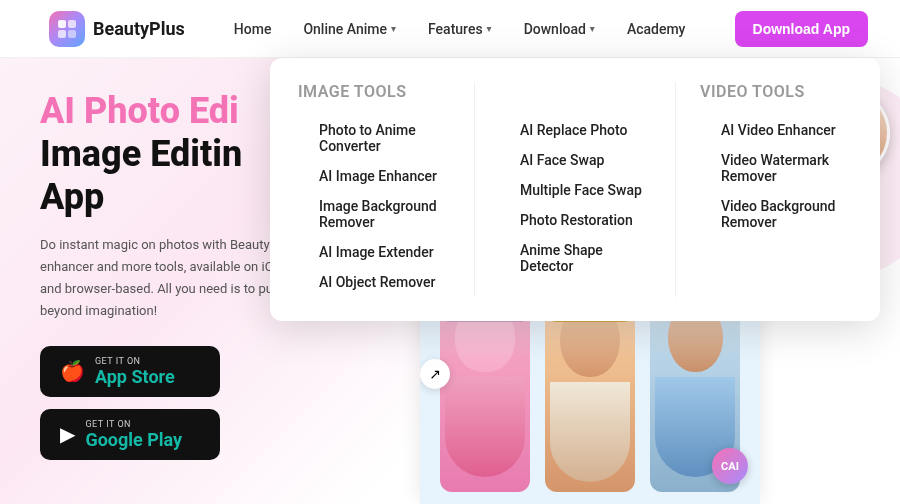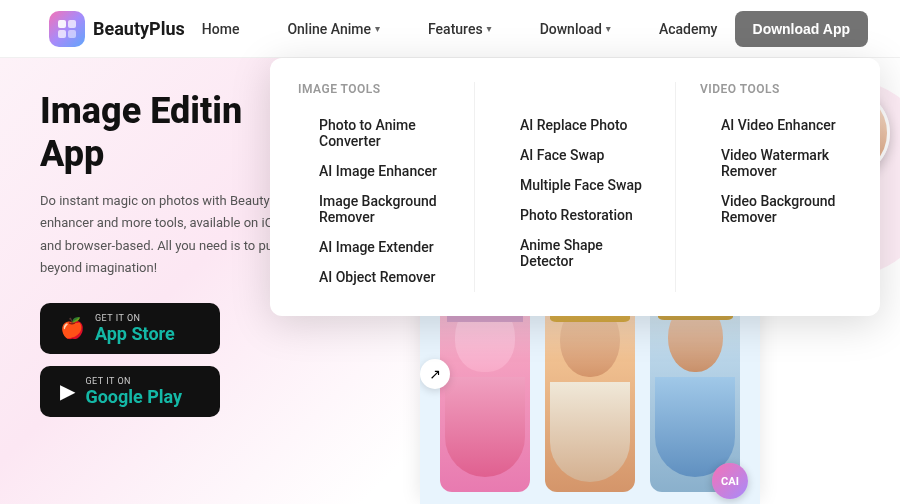--- a/index.html
+++ b/index.html
@@ -46,21 +46,21 @@
 
     .logo-text {
       font-size: 18px;
       font-weight: 700;
       color: #1a1a1a;
     }
 
     .nav {
       display: flex;
       align-items: center;
-      gap: 48px;
+      gap: 32px;
     }
 
     .nav-item {
       font-size: 14px;
       color: #333;
       cursor: pointer;
       display: flex;
       align-items: center;
       gap: 4px;
       font-weight: 500;
@@ -75,21 +75,21 @@
       font-size: 14px;
       color: #333;
       cursor: pointer;
       display: flex;
       align-items: center;
       gap: 4px;
       font-weight: 500;
     }
 
     .download-app-btn {
-      background: #737373;
+      background: #d946ef;
       color: #fff;
       border: none;
       border-radius: 8px;
       padding: 10px 18px;
       font-size: 14px;
       font-weight: 600;
       cursor: pointer;
     }
 
     
@@ -105,21 +105,21 @@
       padding: 24px 28px;
       display: flex;
       gap: 0;
     }
 
     .dropdown-col {
       flex: 1;
     }
 
     .dropdown-section-label {
-      font-size: 12px;
+      font-size: 16px;
       color: #999;
       font-weight: 600;
       text-transform: uppercase;
       letter-spacing: 0.5px;
       margin-bottom: 14px;
     }
 
     .dropdown-item {
       font-size: 14px;
       color: #222;
@@ -285,21 +285,21 @@
       width: 100%;
       height: 100%;
       display: flex;
       align-items: center;
       justify-content: center;
     }
 
     
     .ai-badge {
       position: absolute;
-      bottom: 5px;
+      bottom: 20px;
       right: 12px;
       width: 36px;
       height: 36px;
       border-radius: 50%;
       background: linear-gradient(135deg, #f472b6, #a78bfa);
       display: flex;
       align-items: center;
       justify-content: center;
       color: white;
       font-size: 11px;
@@ -467,20 +467,21 @@
     <div class="dropdown-section-label">Video Tools</div>
     <div class="dropdown-item">AI Video Enhancer</div>
     <div class="dropdown-item">Video Watermark Remover</div>
     <div class="dropdown-item">Video Background Remover</div>
   </div>
 </div>
 
 <div class="main">
 
   <div class="hero-text">
+    <div class="hero-title-pink">AI Photo Edi</div>
     <div class="hero-title-black">Image Editin<br>App</div>
 
     <p class="hero-description">
       Do instant magic on photos with Beauty photo editor, video enhancer and more tools, available on iOS, Android, FREE and browser-based. All you need is to push your limits beyond imagination!
     </p>
 
     <div class="store-buttons">
       <div class="store-btn">
         <span class="store-btn-icon">🍎</span>
         <div>

